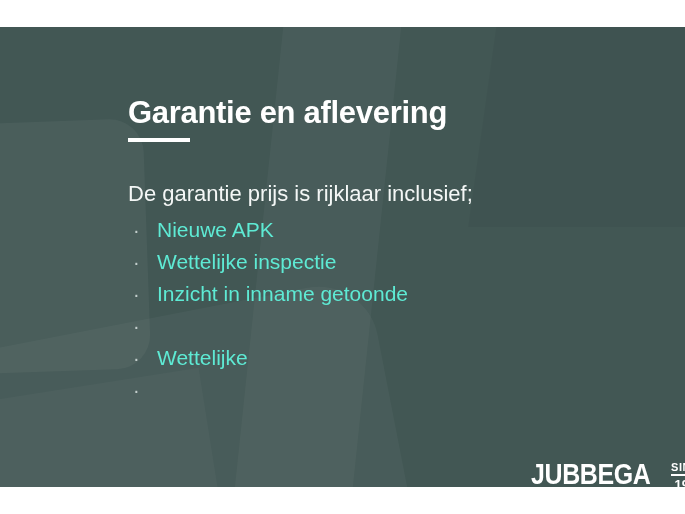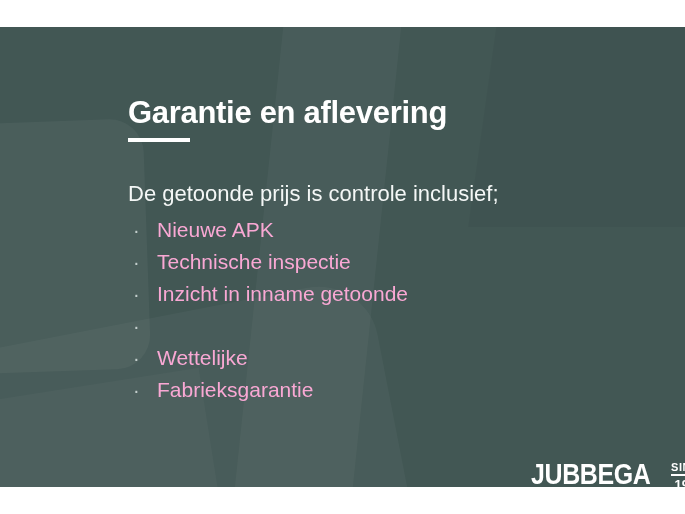--- a/index.html
+++ b/index.html
@@ -149,21 +149,21 @@
     flex: 0 0 auto;
     width: 24px;
     font-size: 20px;
     line-height: 32px;
     color: #c3cecc;
     text-align: left;
     padding-left: 5px;
   }
   .bullet-text {
     font-size: 21px;
-    color: #f9a8d4;
+    color: #5eead4;
     line-height: 32px;
     white-space: nowrap;
   }
 
   
   .logo {
     position: absolute;
     left: 531px;
     top: 430px;
     display: flex;
@@ -227,45 +227,44 @@
     <div class="bg-diagonal-sweep-2"></div>
 
     <div class="content">
 
       <div class="title-block">
         <h1 class="slide-title">Garantie en aflevering</h1>
         <div class="title-underline"></div>
       </div>
 
       <div class="body-block">
-        <p class="intro-line">De getoonde prijs is controle inclusief;</p>
+        <p class="intro-line">De garantie prijs is rijklaar inclusief;</p>
 
         <ul class="bullet-list">
           <li class="bullet-item">
             <span class="bullet-marker">·</span>
             <span class="bullet-text">Nieuwe APK</span>
           </li>
           <li class="bullet-item">
             <span class="bullet-marker">·</span>
-            <span class="bullet-text">Technische inspectie</span>
+            <span class="bullet-text">Wettelijke inspectie</span>
           </li>
           <li class="bullet-item">
             <span class="bullet-marker">·</span>
             <span class="bullet-text">Inzicht in inname getoonde</span>
           </li>
           <li class="bullet-item">
             <span class="bullet-marker">·</span>
           </li>
           <li class="bullet-item">
             <span class="bullet-marker">·</span>
             <span class="bullet-text">Wettelijke</span>
           </li>
           <li class="bullet-item">
             <span class="bullet-marker">·</span>
-            <span class="bullet-text">Fabrieksgarantie</span>
           </li>
         </ul>
       </div>
 
       <div class="logo">
         <span class="logo-wordmark">JUBBEGA</span>
         <span class="logo-est">
           <span class="logo-est-rule"></span>
           <span class="logo-est-sinds">SINDS</span>
           <span class="logo-est-year">1924</span>

